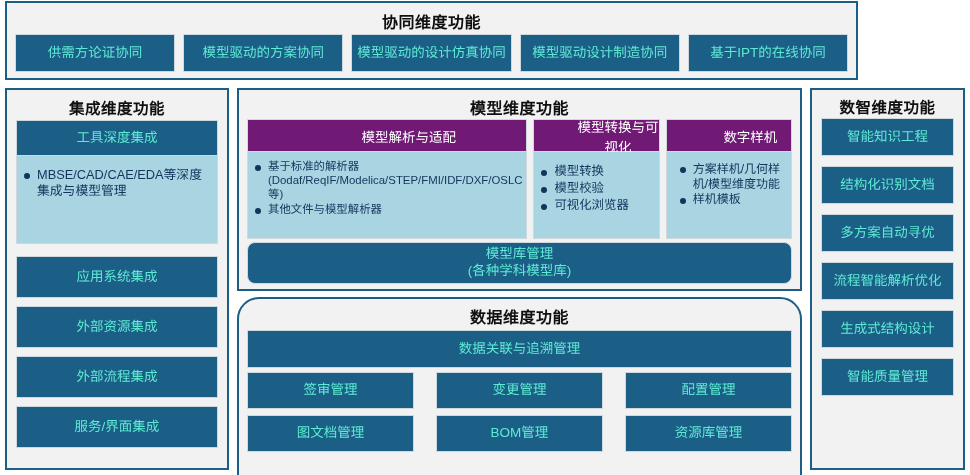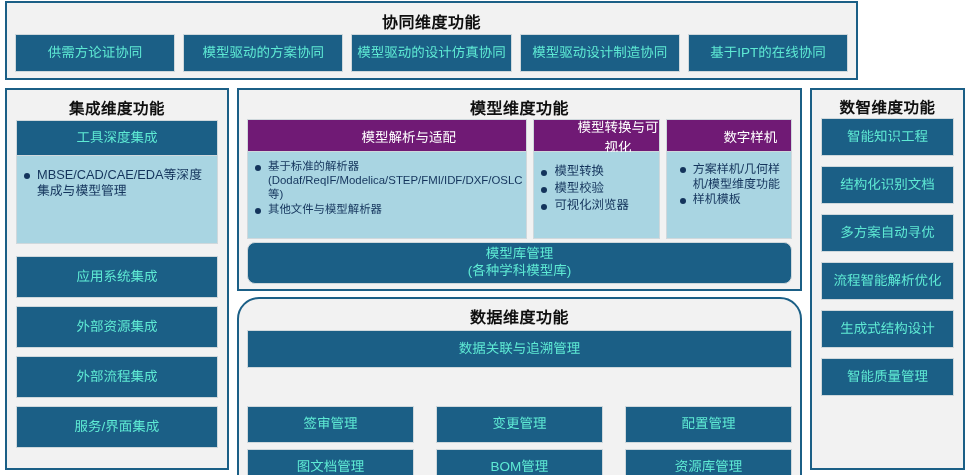--- a/index.html
+++ b/index.html
@@ -194,21 +194,20 @@
     position: absolute;
     left: 8px; right: 8px; top: 31px;
     height: 38px;
     font-size: 13.5px;
   }
   .data-grid {
     position: absolute;
     left: 8px; right: 8px;
     display: flex;
     gap: 22px;
-    margin-top: 34px;
   }
   #data-row1 { top: 73px; height: 37px; }
   #data-row2 { top: 116px; height: 37px; }
   .data-grid .tile {
     flex: 1 1 0;
     font-size: 13.5px;
   }
 
   
   #panel-smart {

